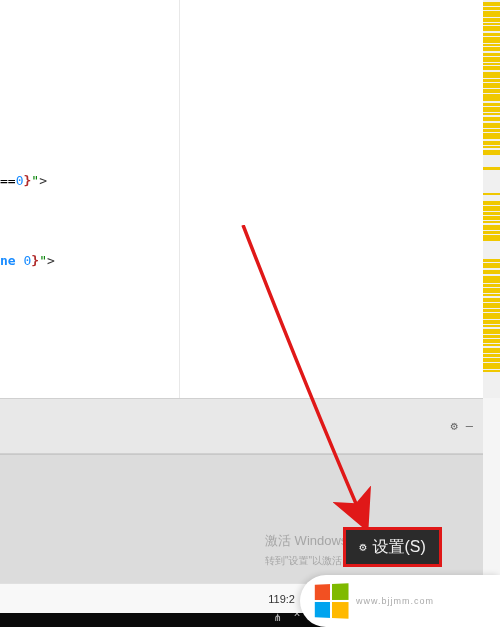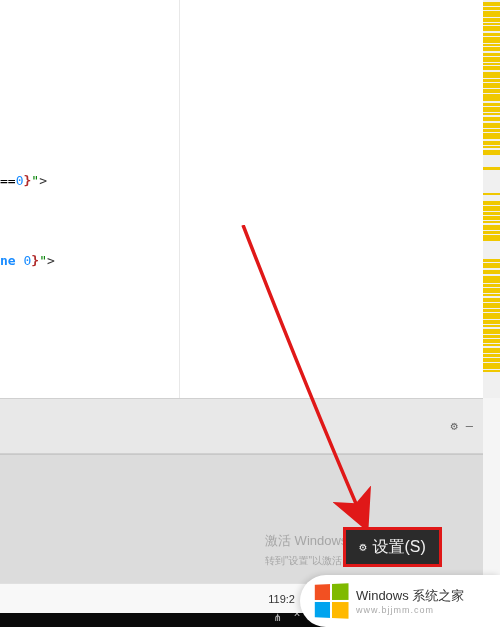--- a/index.html
+++ b/index.html
@@ -320,16 +320,15 @@
 </div>
 
 <div class="branding">
   <div class="win-logo">
     <span></span>
       <span></span>
       <span></span>
       <span></span>
   </div>
   <div class="brand-text">
-    <div class="brand-main">Windows 系统之家</div>
     <div class="brand-sub">www.bjjmm.com</div>
   </div>
 </div>
 
 </body></html>

